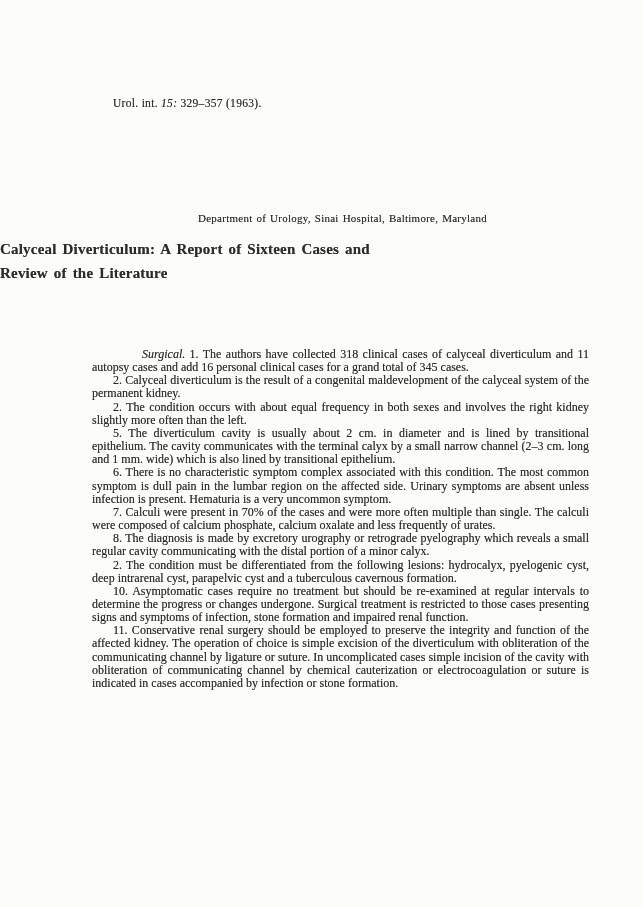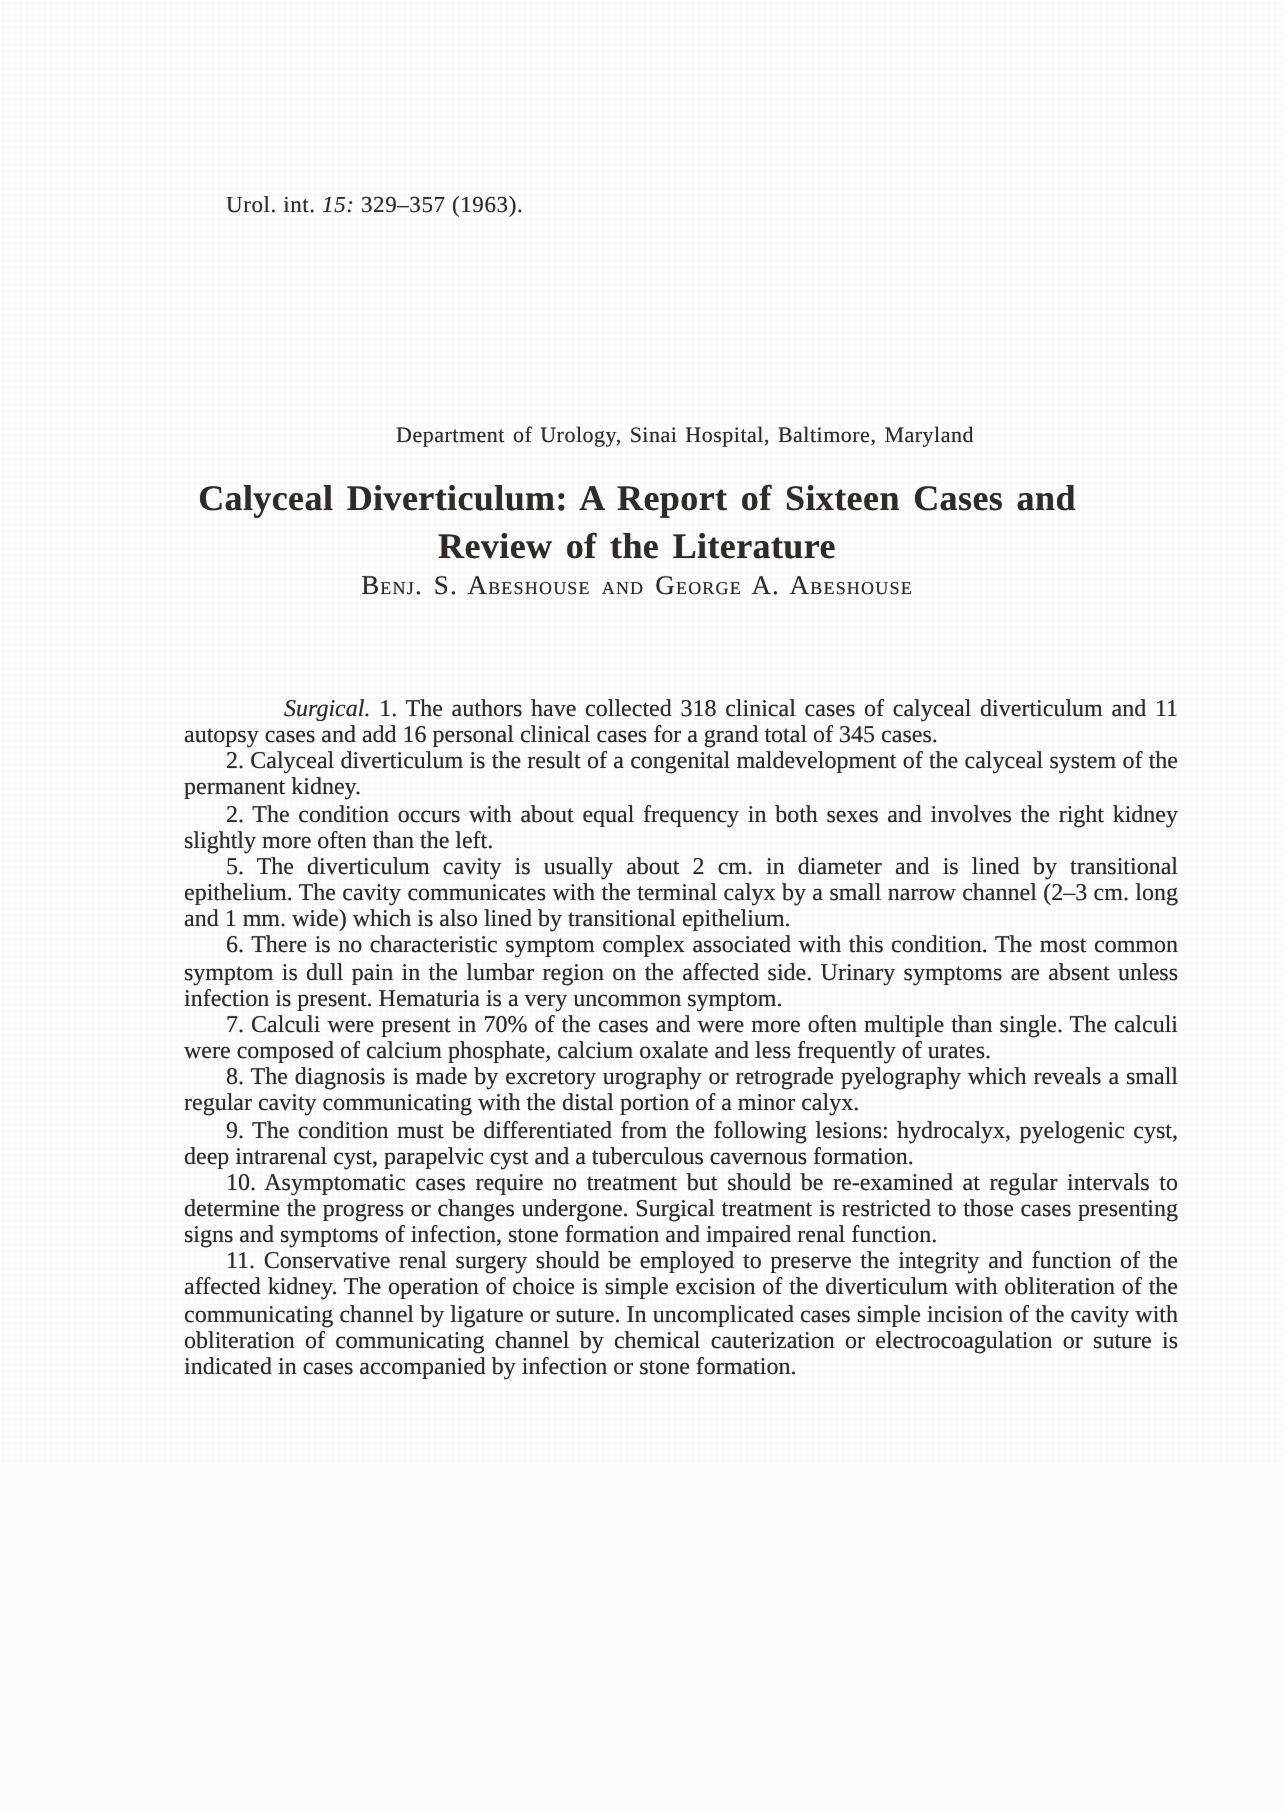--- a/index.html
+++ b/index.html
@@ -27,21 +27,21 @@
     position:absolute;left:113px;top:97px;
     font-size:11.5px;letter-spacing:0.3px;
   }
   .ital{font-style:italic;}
   .dept{
     position:absolute;left:0;right:6px;top:212px;
     text-align:center;font-size:11px;letter-spacing:0.25px;word-spacing:1px;padding-left:48px;
   }
   .title{
     position:absolute;left:0;right:6px;top:237px;
-    text-align:center;font-size:18px;font-weight:bold;
+    text-align:left;font-size:15px;font-weight:bold;
     line-height:24px;letter-spacing:0.2px;word-spacing:2px;
   }
   .authors{
     position:absolute;left:0;right:6px;top:285px;
     text-align:center;font-size:13.5px;
     font-variant:small-caps;letter-spacing:0.6px;word-spacing:1.5px;
   }
   .summary{
     position:absolute;left:92px;top:348px;width:497px;
     font-size:12px;line-height:13.15px;
@@ -62,30 +62,29 @@
 
   <div class="journal-ref"><span>Urol. int.</span> <span class="ital">15:</span> <span>329–357 (1963).</span></div>
 
   <div class="dept">Department of Urology, Sinai Hospital, Baltimore, Maryland</div>
 
   <div class="title">
     <div>Calyceal Diverticulum: A Report of Sixteen Cases and</div>
     <div>Review of the Literature</div>
   </div>
 
-  <div class="authors">Benj. S. Abeshouse and George A. Abeshouse</div>
 
   <div class="summary">
     <p class="first"><span class="ital">Surgical.</span> <span>1. The authors have collected 318 clinical cases of calyceal diverticulum and 11 autopsy cases and add 16 personal clinical cases for a grand total of 345 cases.</span></p>
     <p>2. Calyceal diverticulum is the result of a congenital maldevelopment of the calyceal system of the permanent kidney.</p>
     <p>2. The condition occurs with about equal frequency in both sexes and involves the right kidney slightly more often than the left.</p>
     <p>5. The diverticulum cavity is usually about 2 cm. in diameter and is lined by transitional epithelium. The cavity communicates with the terminal calyx by a small narrow channel (2–3 cm. long and 1 mm. wide) which is also lined by transitional epithelium.</p>
     <p>6. There is no characteristic symptom complex associated with this condition. The most common symptom is dull pain in the lumbar region on the affected side. Urinary symptoms are absent unless infection is present. Hematuria is a very uncommon symptom.</p>
     <p>7. Calculi were present in 70% of the cases and were more often multiple than single. The calculi were composed of calcium phosphate, calcium oxalate and less frequently of urates.</p>
     <p>8. The diagnosis is made by excretory urography or retrograde pyelography which reveals a small regular cavity communicating with the distal portion of a minor calyx.</p>
-    <p>9. The condition must be differentiated from the following lesions: hydrocalyx, pyelogenic cyst, deep intrarenal cyst, parapelvic cyst and a tuberculous cavernous formation.</p>
+    <p>2. The condition must be differentiated from the following lesions: hydrocalyx, pyelogenic cyst, deep intrarenal cyst, parapelvic cyst and a tuberculous cavernous formation.</p>
     <p>10. Asymptomatic cases require no treatment but should be re-examined at regular intervals to determine the progress or changes undergone. Surgical treatment is restricted to those cases presenting signs and symptoms of infection, stone formation and impaired renal function.</p>
     <p>11. Conservative renal surgery should be employed to preserve the integrity and function of the affected kidney. The operation of choice is simple excision of the diverticulum with obliteration of the communicating channel by ligature or suture. In uncomplicated cases simple incision of the cavity with obliteration of communicating channel by chemical cauterization or electrocoagulation or suture is indicated in cases accompanied by infection or stone formation.</p>
   </div>
 
   <div class="footer"><span class="sig">25</span><span>Urol. int., Vol. 15, No. 6 (1963)</span></div>
 
 </div>
 
 </body></html>

